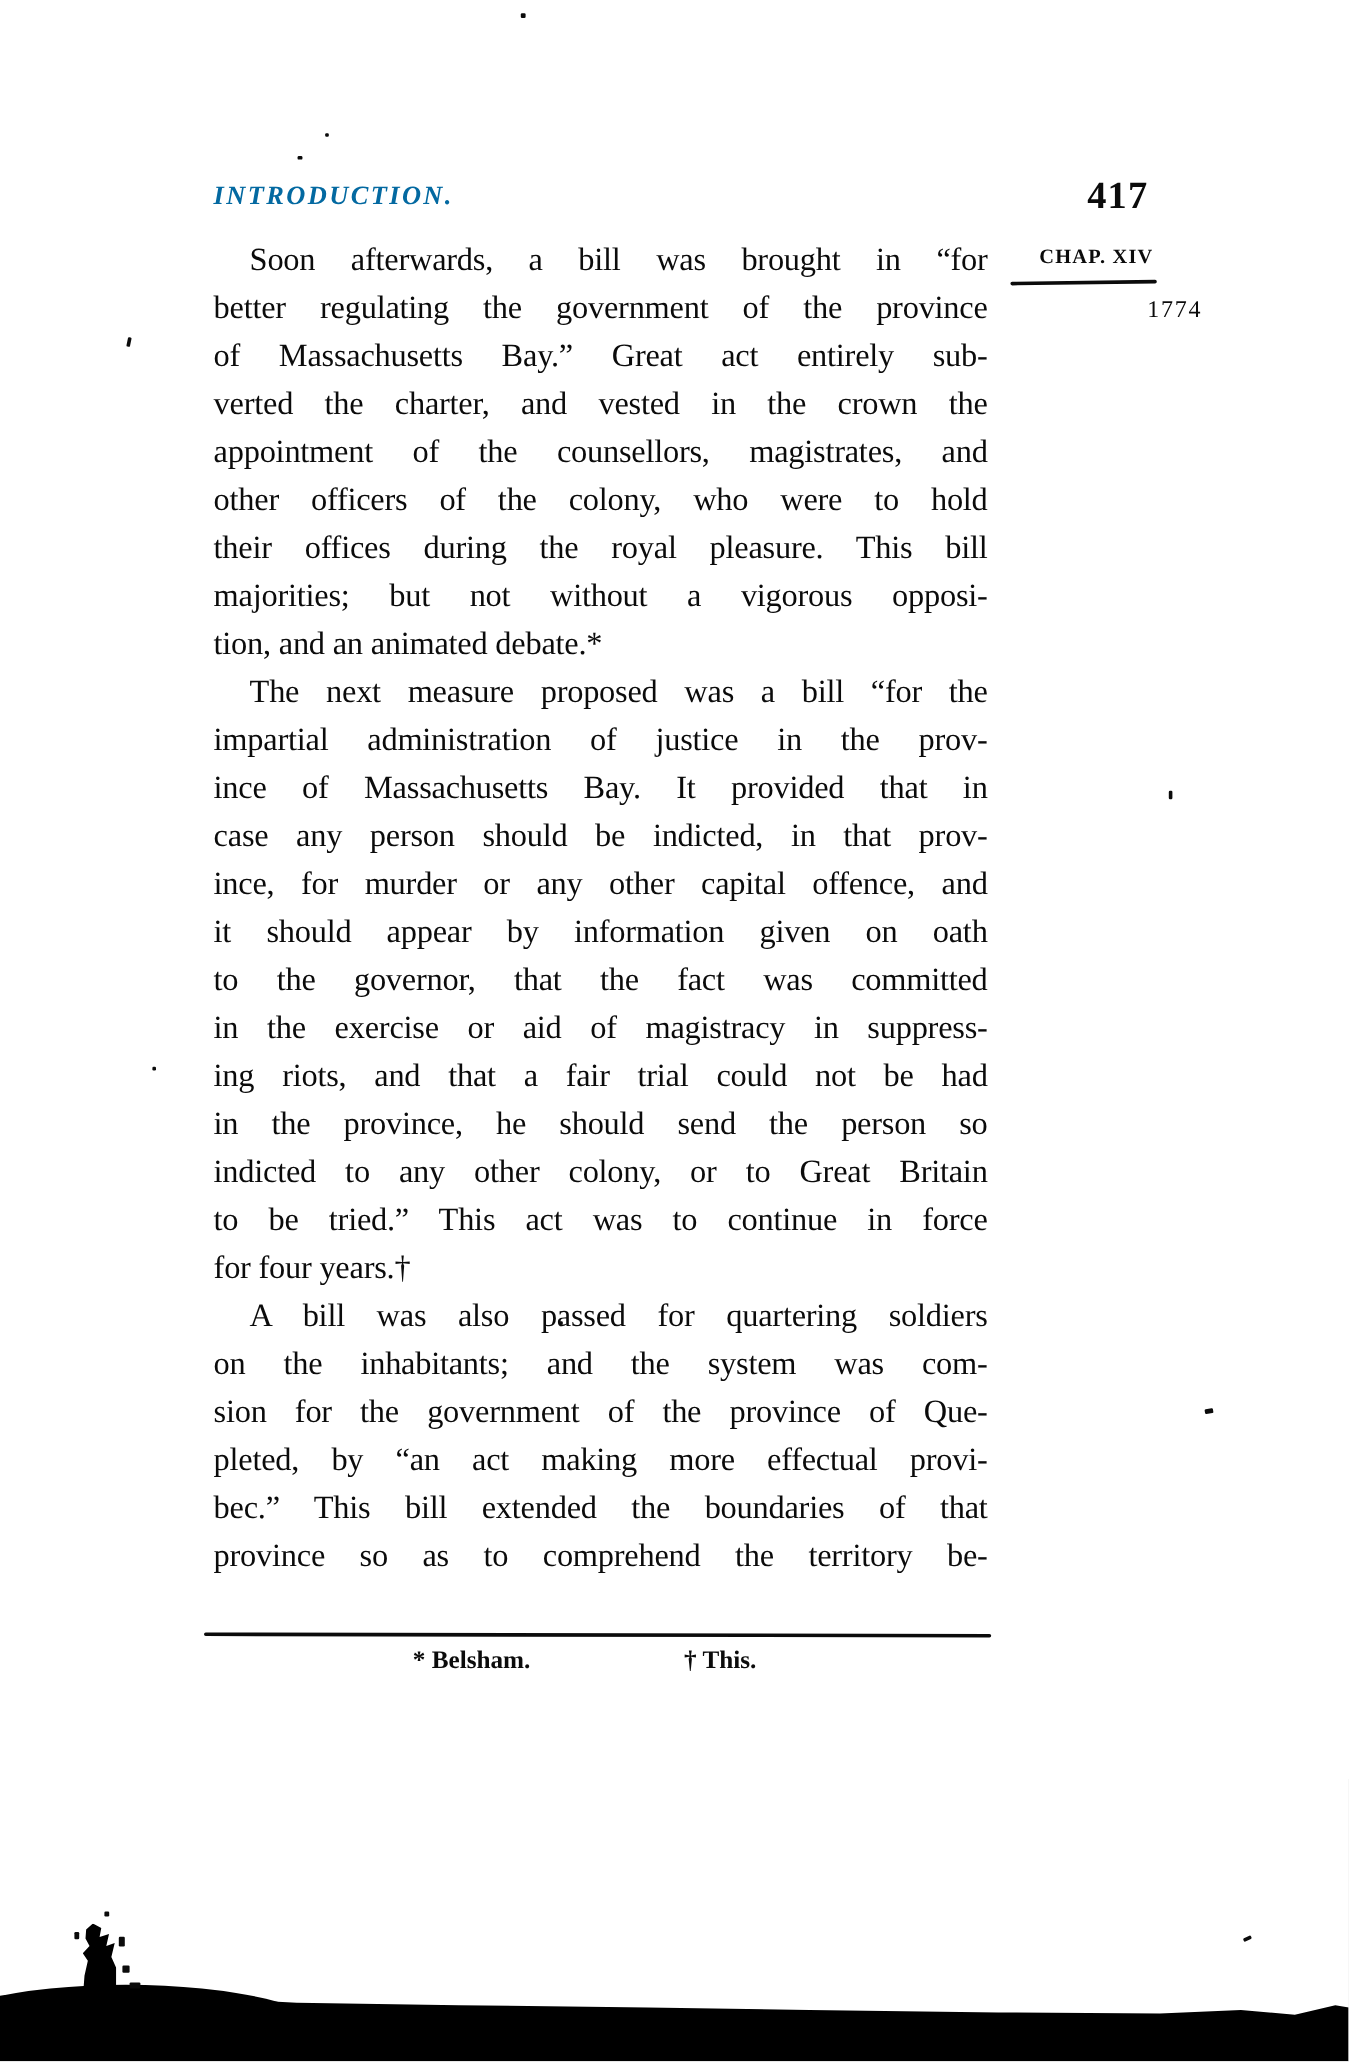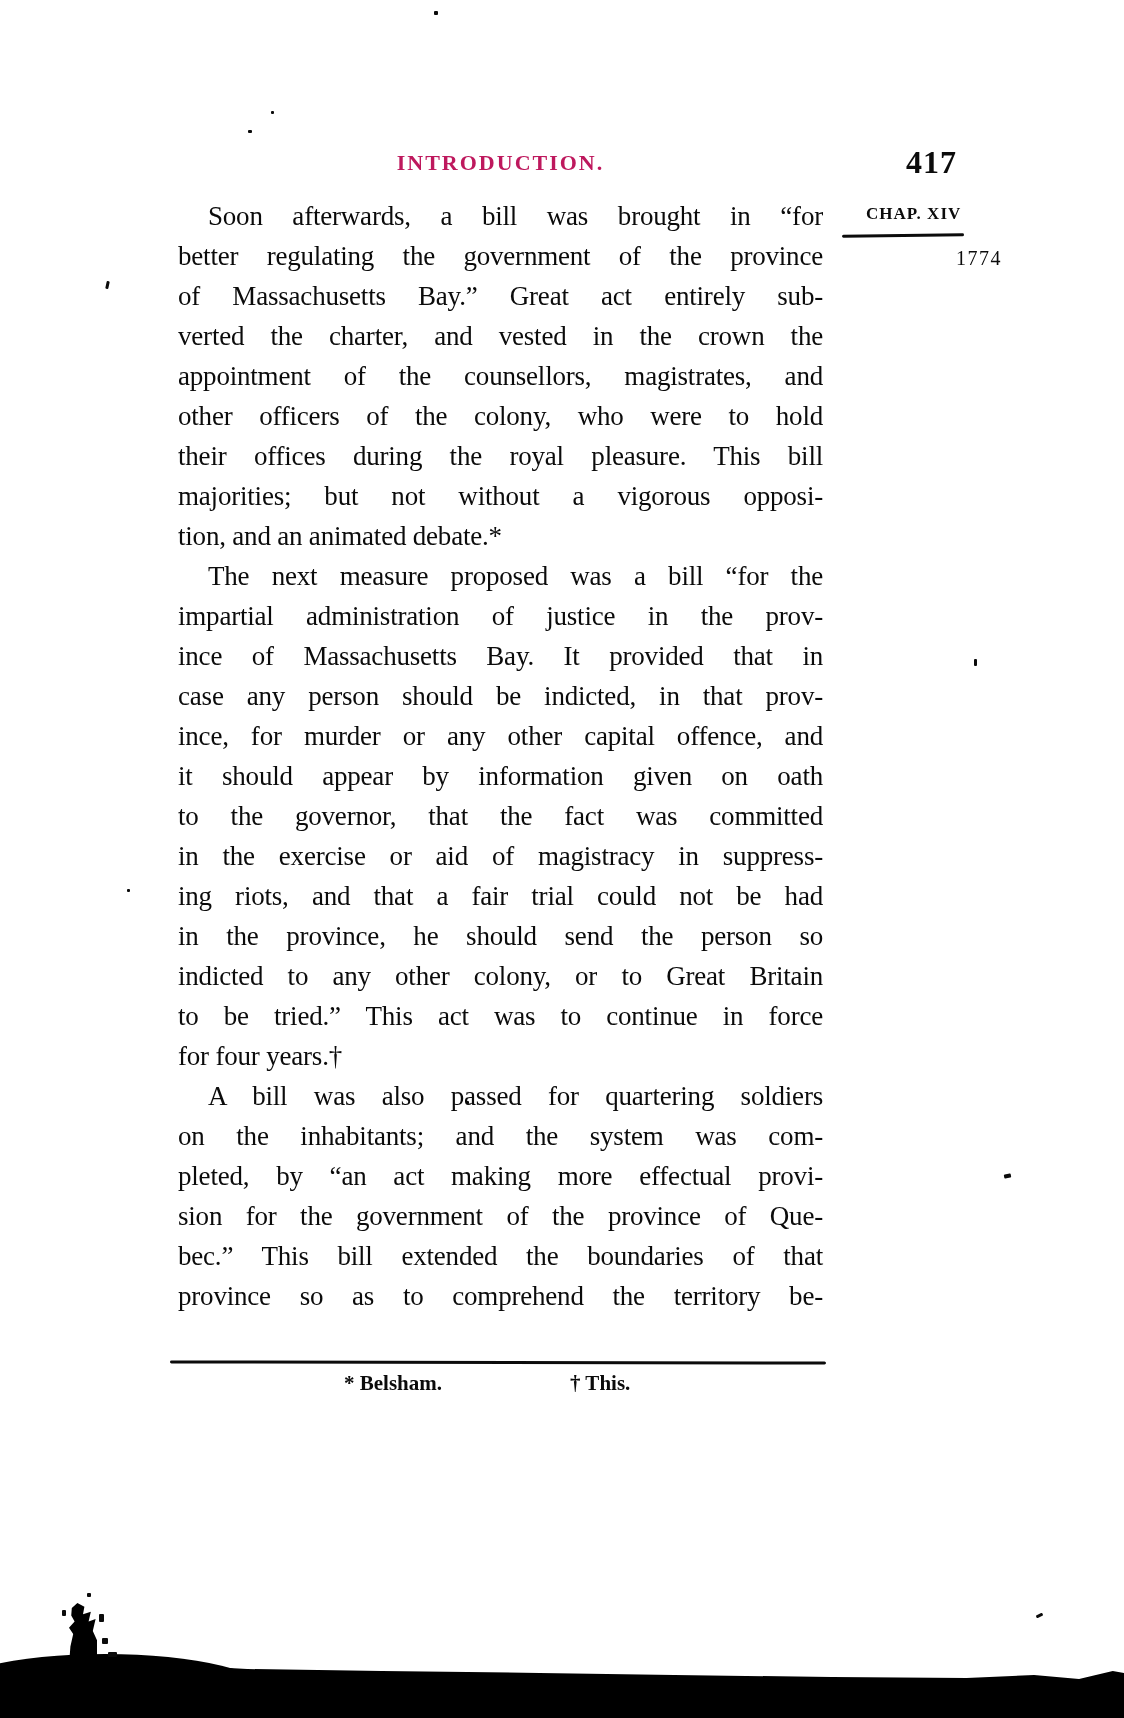--- a/index.html
+++ b/index.html
@@ -7,22 +7,22 @@
     position:relative;
     width:1124px;height:1718px;
     background:#ffffff;
     overflow:hidden;
     font-family:"Liberation Serif", serif;
     color:#0b0b0b;
   }
   
   .running-head{
     position:absolute;left:178px;top:150px;width:645px;
-    text-align:center;font-size:22px;font-weight:bold;
-    letter-spacing:2px;color:#be185d;
+    text-align:left;font-size:22px;font-weight:bold;
+    letter-spacing:2px;color:#0369a1;font-style:italic;
   }
   .page-number{
     position:absolute;left:906px;top:144px;
     font-size:32px;letter-spacing:1px;font-weight:bold;
   }
   
   .chapter-note{
     position:absolute;left:866px;top:204px;
     font-size:17px;font-weight:bold;letter-spacing:1px;
     white-space:nowrap;
@@ -108,22 +108,22 @@
       <div class="line">it should appear by information given on oath</div>
       <div class="line">to the governor, that the fact was committed</div>
       <div class="line">in the exercise or aid of magistracy in suppress-</div>
       <div class="line">ing riots, and that a fair trial could not be had</div>
       <div class="line">in the province, he should send the person so</div>
       <div class="line">indicted to any other colony, or to Great Britain</div>
       <div class="line">to be tried.” This act was to continue in force</div>
       <div class="line endline">for four years.†</div>
       <div class="line indent">A bill was also passed for quartering soldiers</div>
       <div class="line">on the inhabitants; and the system was com-</div>
+      <div class="line">sion for the government of the province of Que-</div>
       <div class="line">pleted, by “an act making more effectual provi-</div>
-      <div class="line">sion for the government of the province of Que-</div>
       <div class="line">bec.” This bill extended the boundaries of that</div>
       <div class="line">province so as to comprehend the territory be-</div>
     </div>
 
   <div class="footnote-rule"></div>
 
   <div class="footnote f0">* Belsham.</div>
 
   <div class="footnote f1">† This.</div>
 

